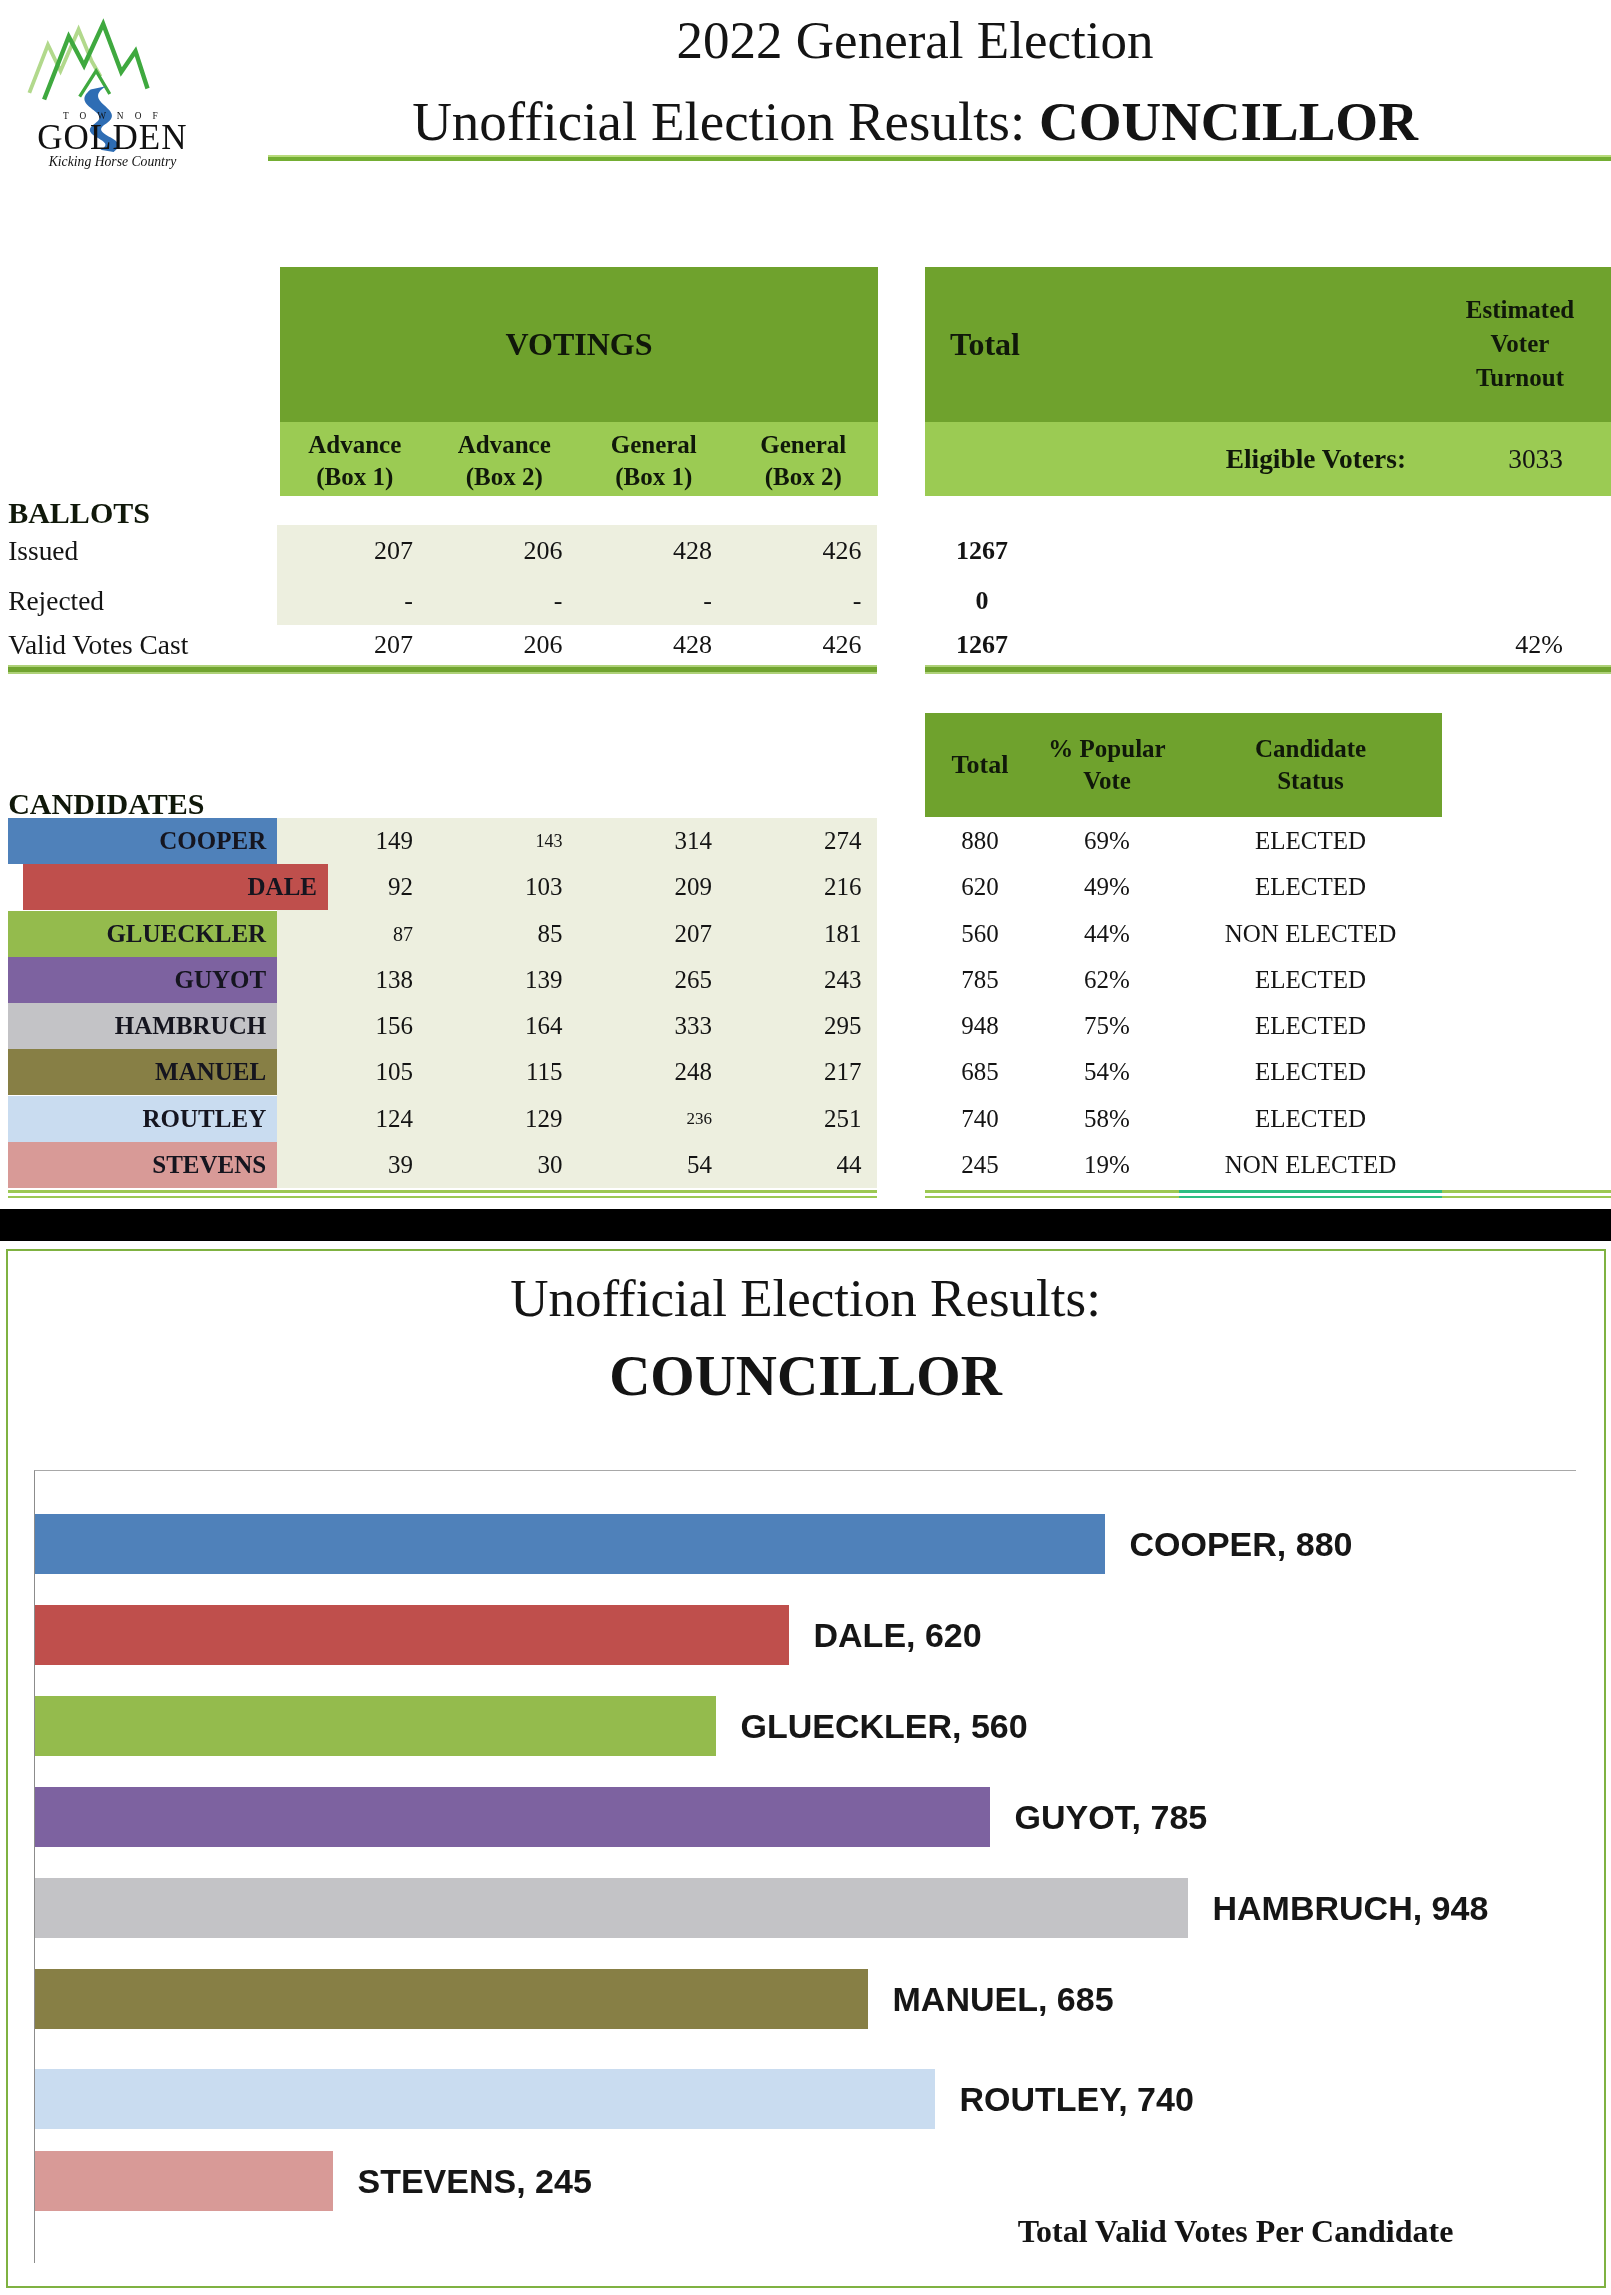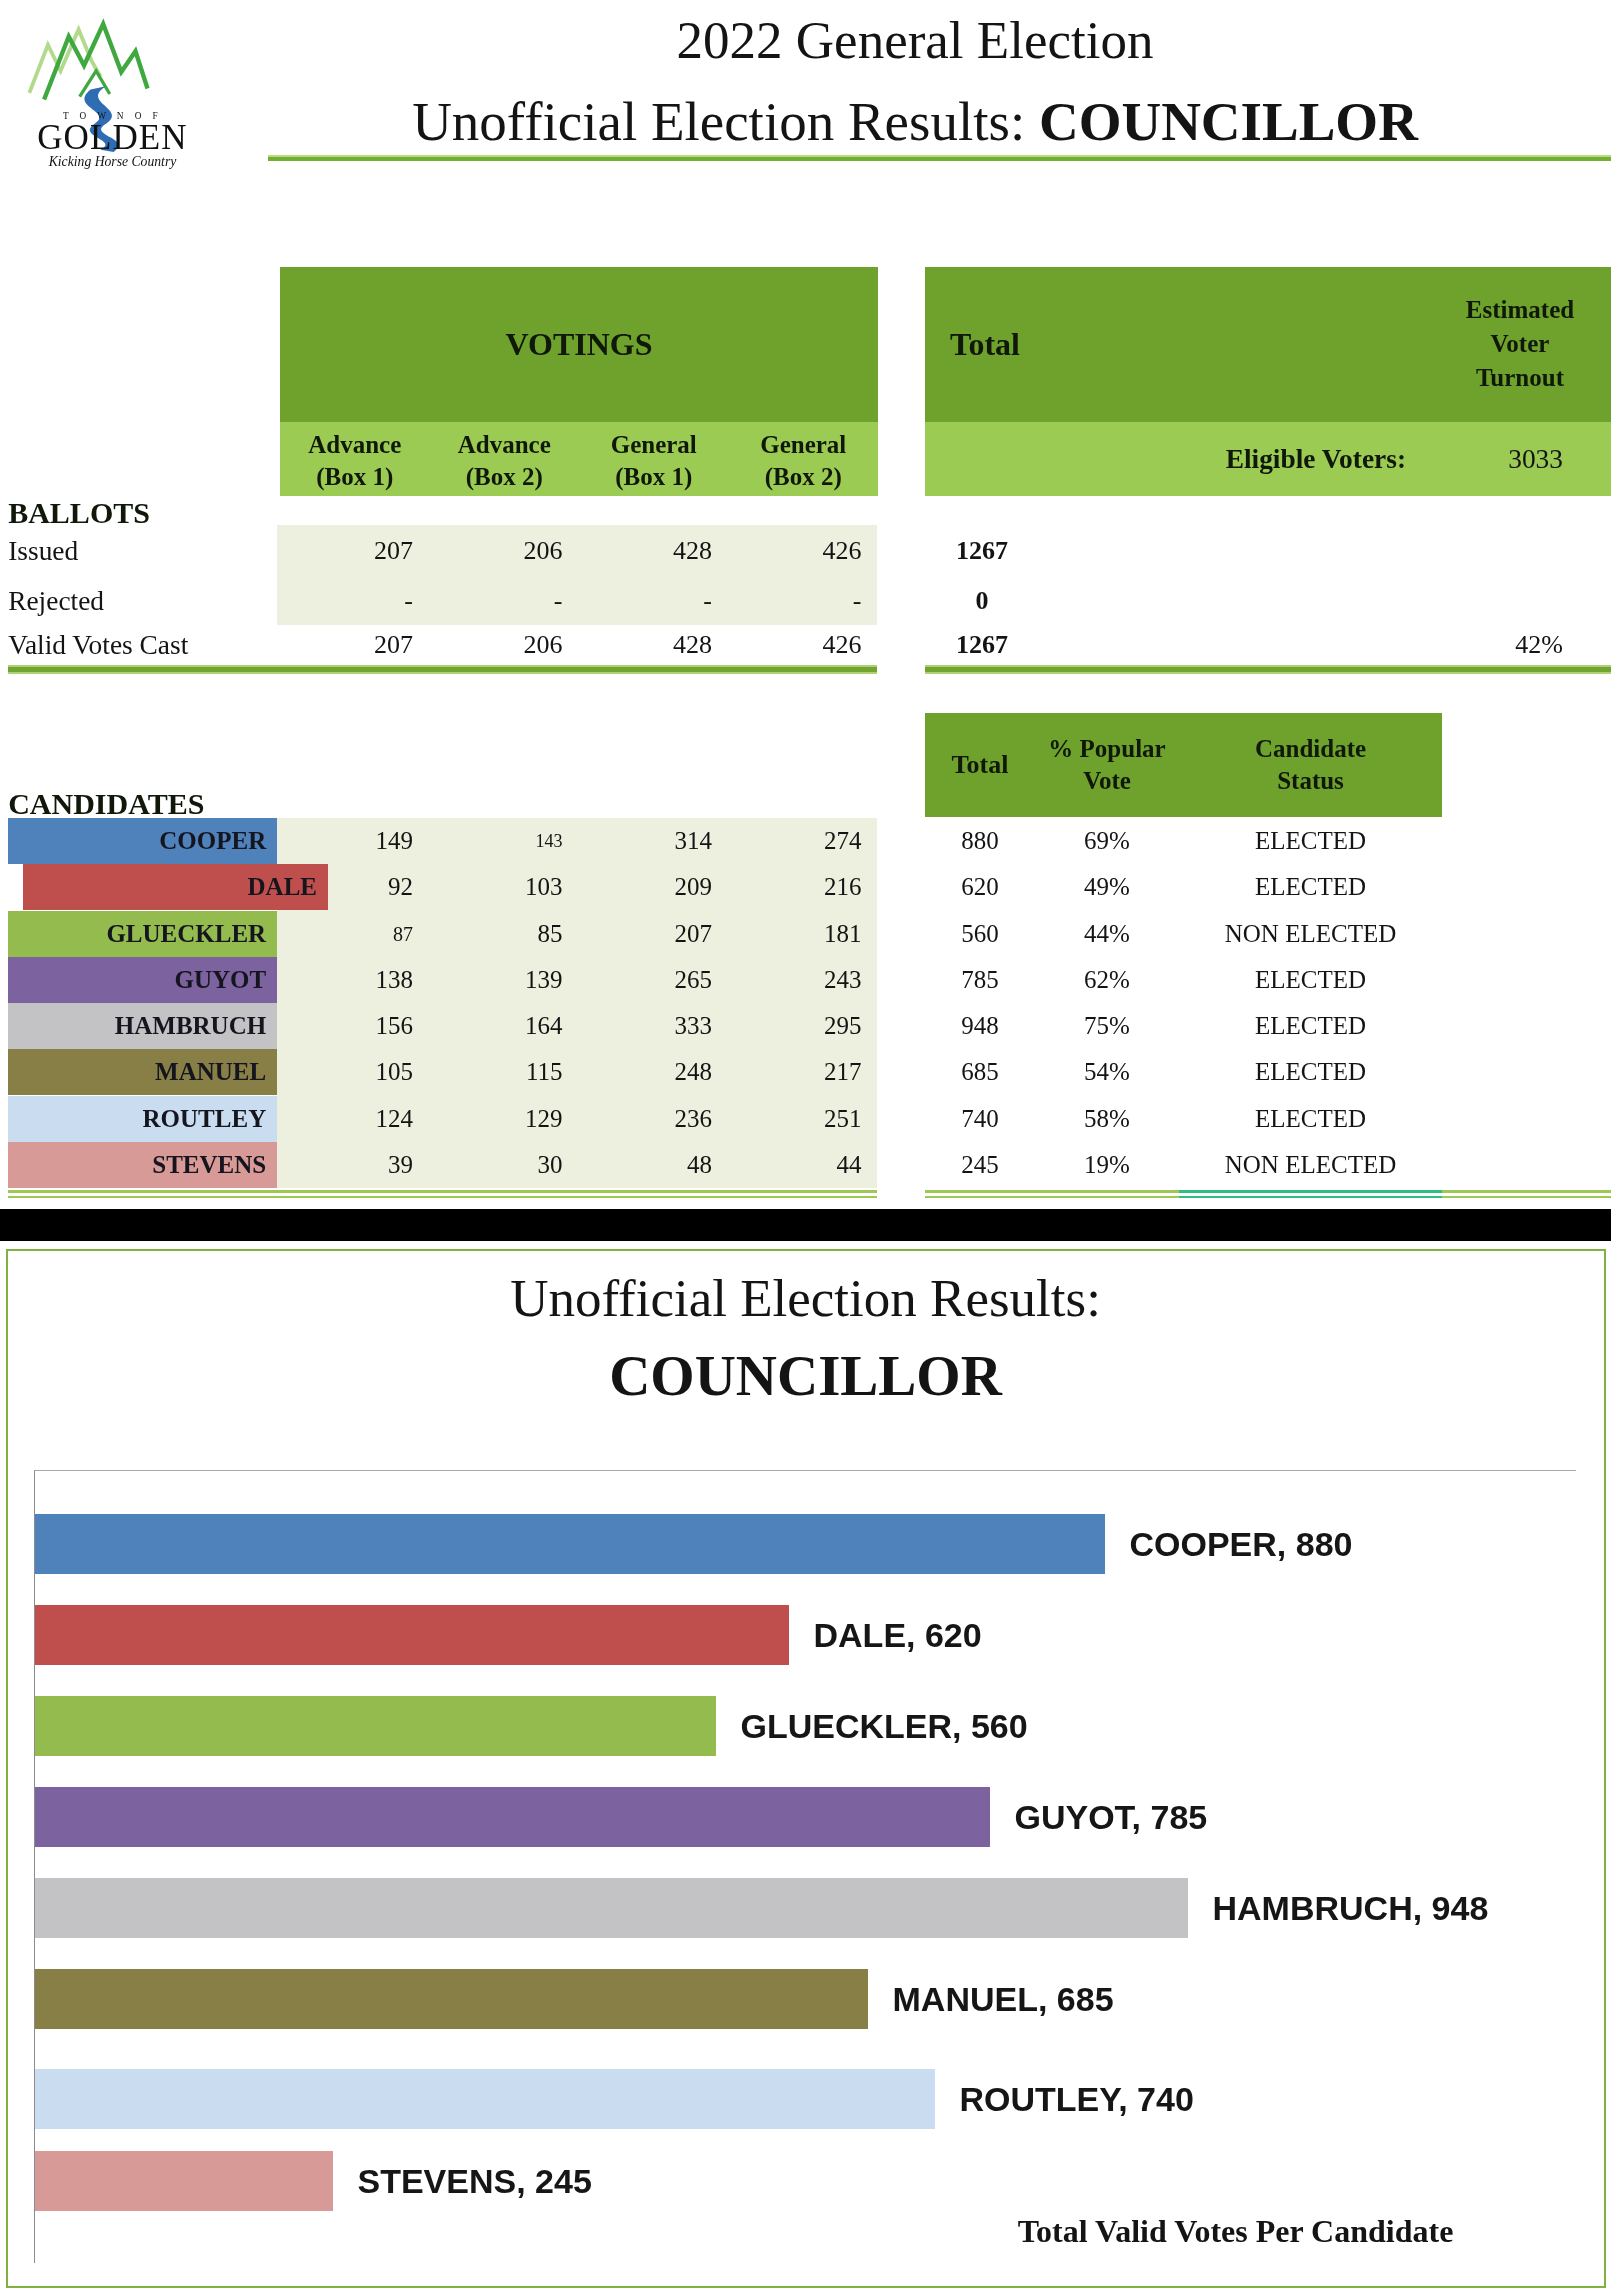--- a/index.html
+++ b/index.html
@@ -202,33 +202,33 @@
       </div>
       <div style="position: absolute; left: 925px; top: 1049px; width: 110px; text-align: center; font-size: 25px; line-height: 46px;">685</div>
       <div style="position: absolute; left: 1035px; top: 1049px; width: 144px; text-align: center; font-size: 25px; line-height: 46px;">54%</div>
       <div style="position: absolute; left: 1179px; top: 1049px; width: 263px; text-align: center; font-size: 25px; line-height: 46px;">ELECTED</div>
       <div style="position: absolute; left: 8.2px; top: 1096px; width: 269px; height: 46px; background: rgb(201, 220, 240);">
         <div style="position: absolute; right: 11px; top: 0px; height: 46px; line-height: 46px; font-weight: bold; font-size: 25px; color: rgb(21, 21, 31);">ROUTLEY</div>
       </div>
       <div style="position: absolute; left: 280px; top: 1096px; width: 598px; height: 46px; display: flex;">
         <div style="flex: 1 1 0%; text-align: right; padding-right: 16.5px; box-sizing: border-box; font-size: 25px; line-height: 46px;">124</div>
         <div style="flex: 1 1 0%; text-align: right; padding-right: 16.5px; box-sizing: border-box; font-size: 25px; line-height: 46px;">129</div>
-        <div style="flex: 1 1 0%; text-align: right; padding-right: 16.5px; box-sizing: border-box; font-size: 25px; line-height: 46px;">236</div>
+        <div style="flex: 1 1 0%; text-align: right; padding-right: 16.5px; box-sizing: border-box; font-size: 17px; line-height: 46px;">236</div>
         <div style="flex: 1 1 0%; text-align: right; padding-right: 16.5px; box-sizing: border-box; font-size: 25px; line-height: 46px;">251</div>
       </div>
       <div style="position: absolute; left: 925px; top: 1096px; width: 110px; text-align: center; font-size: 25px; line-height: 46px;">740</div>
       <div style="position: absolute; left: 1035px; top: 1096px; width: 144px; text-align: center; font-size: 25px; line-height: 46px;">58%</div>
       <div style="position: absolute; left: 1179px; top: 1096px; width: 263px; text-align: center; font-size: 25px; line-height: 46px;">ELECTED</div>
       <div style="position: absolute; left: 8.2px; top: 1142px; width: 269px; height: 46px; background: rgb(216, 154, 151);">
         <div style="position: absolute; right: 11px; top: 0px; height: 46px; line-height: 46px; font-weight: bold; font-size: 25px; color: rgb(21, 21, 31);">STEVENS</div>
       </div>
       <div style="position: absolute; left: 280px; top: 1142px; width: 598px; height: 46px; display: flex;">
         <div style="flex: 1 1 0%; text-align: right; padding-right: 16.5px; box-sizing: border-box; font-size: 25px; line-height: 46px;">39</div>
         <div style="flex: 1 1 0%; text-align: right; padding-right: 16.5px; box-sizing: border-box; font-size: 25px; line-height: 46px;">30</div>
-        <div style="flex: 1 1 0%; text-align: right; padding-right: 16.5px; box-sizing: border-box; font-size: 25px; line-height: 46px;">48</div>
+        <div style="flex: 1 1 0%; text-align: right; padding-right: 16.5px; box-sizing: border-box; font-size: 25px; line-height: 46px;">54</div>
         <div style="flex: 1 1 0%; text-align: right; padding-right: 16.5px; box-sizing: border-box; font-size: 25px; line-height: 46px;">44</div>
       </div>
       <div style="position: absolute; left: 925px; top: 1142px; width: 110px; text-align: center; font-size: 25px; line-height: 46px;">245</div>
       <div style="position: absolute; left: 1035px; top: 1142px; width: 144px; text-align: center; font-size: 25px; line-height: 46px;">19%</div>
       <div style="position: absolute; left: 1179px; top: 1142px; width: 263px; text-align: center; font-size: 25px; line-height: 46px;">NON ELECTED</div>
     </div>
 
   <div class="dline-green" style="left:8.2px;top:1190px;width:869px;"></div>
   <div class="dline-green" style="left:925px;top:1190px;width:254px;"></div>
   <div class="dline-teal" style="left:1179px;top:1190px;width:263px;"></div>

